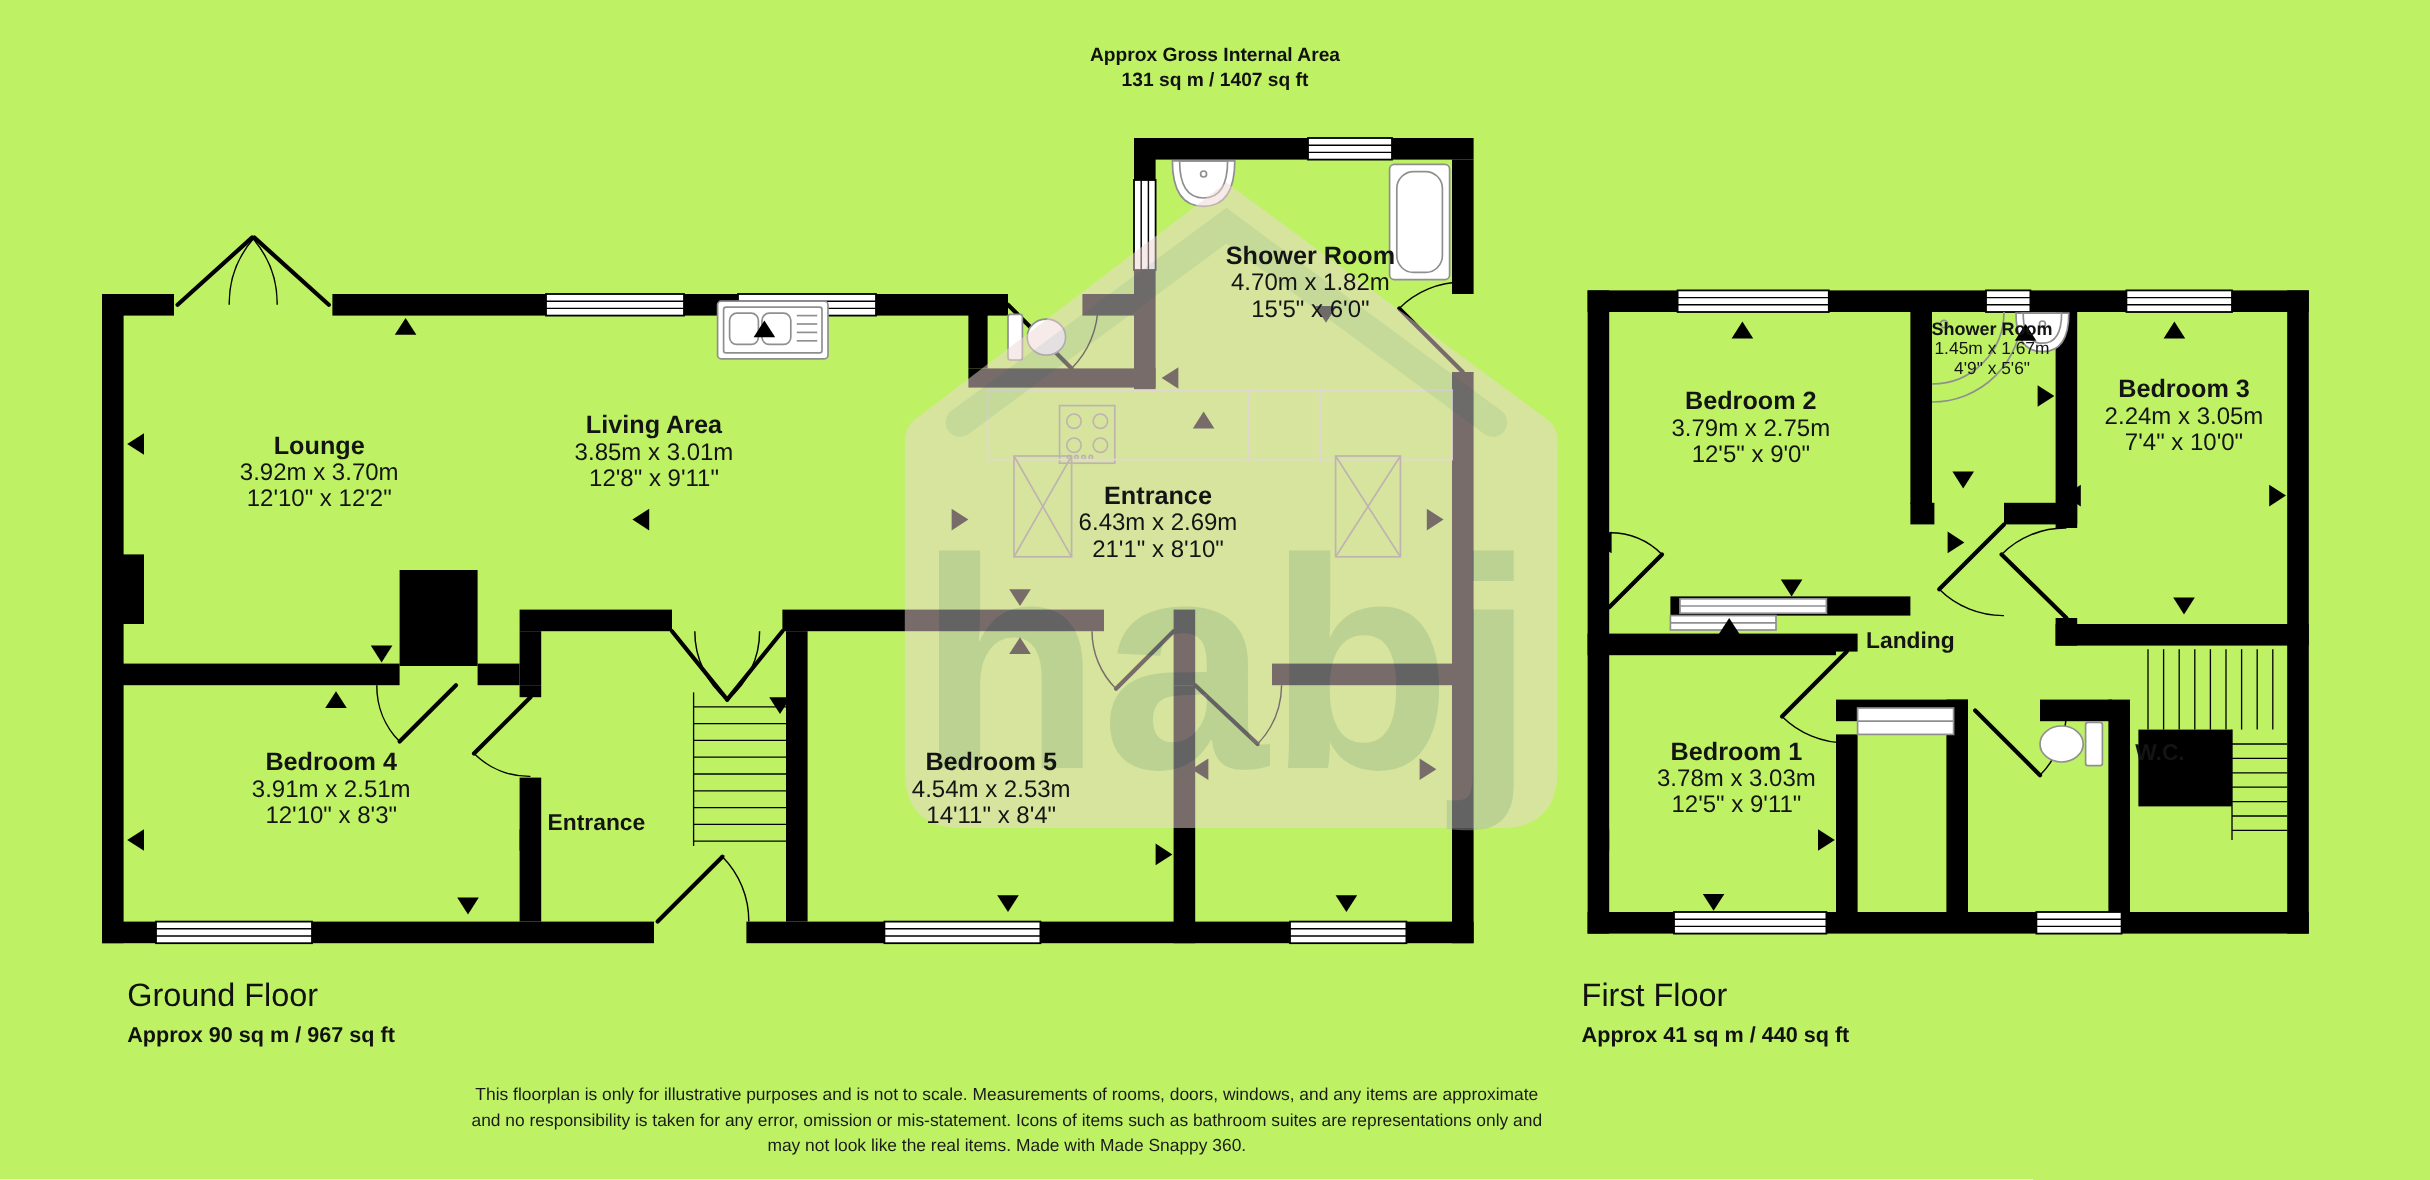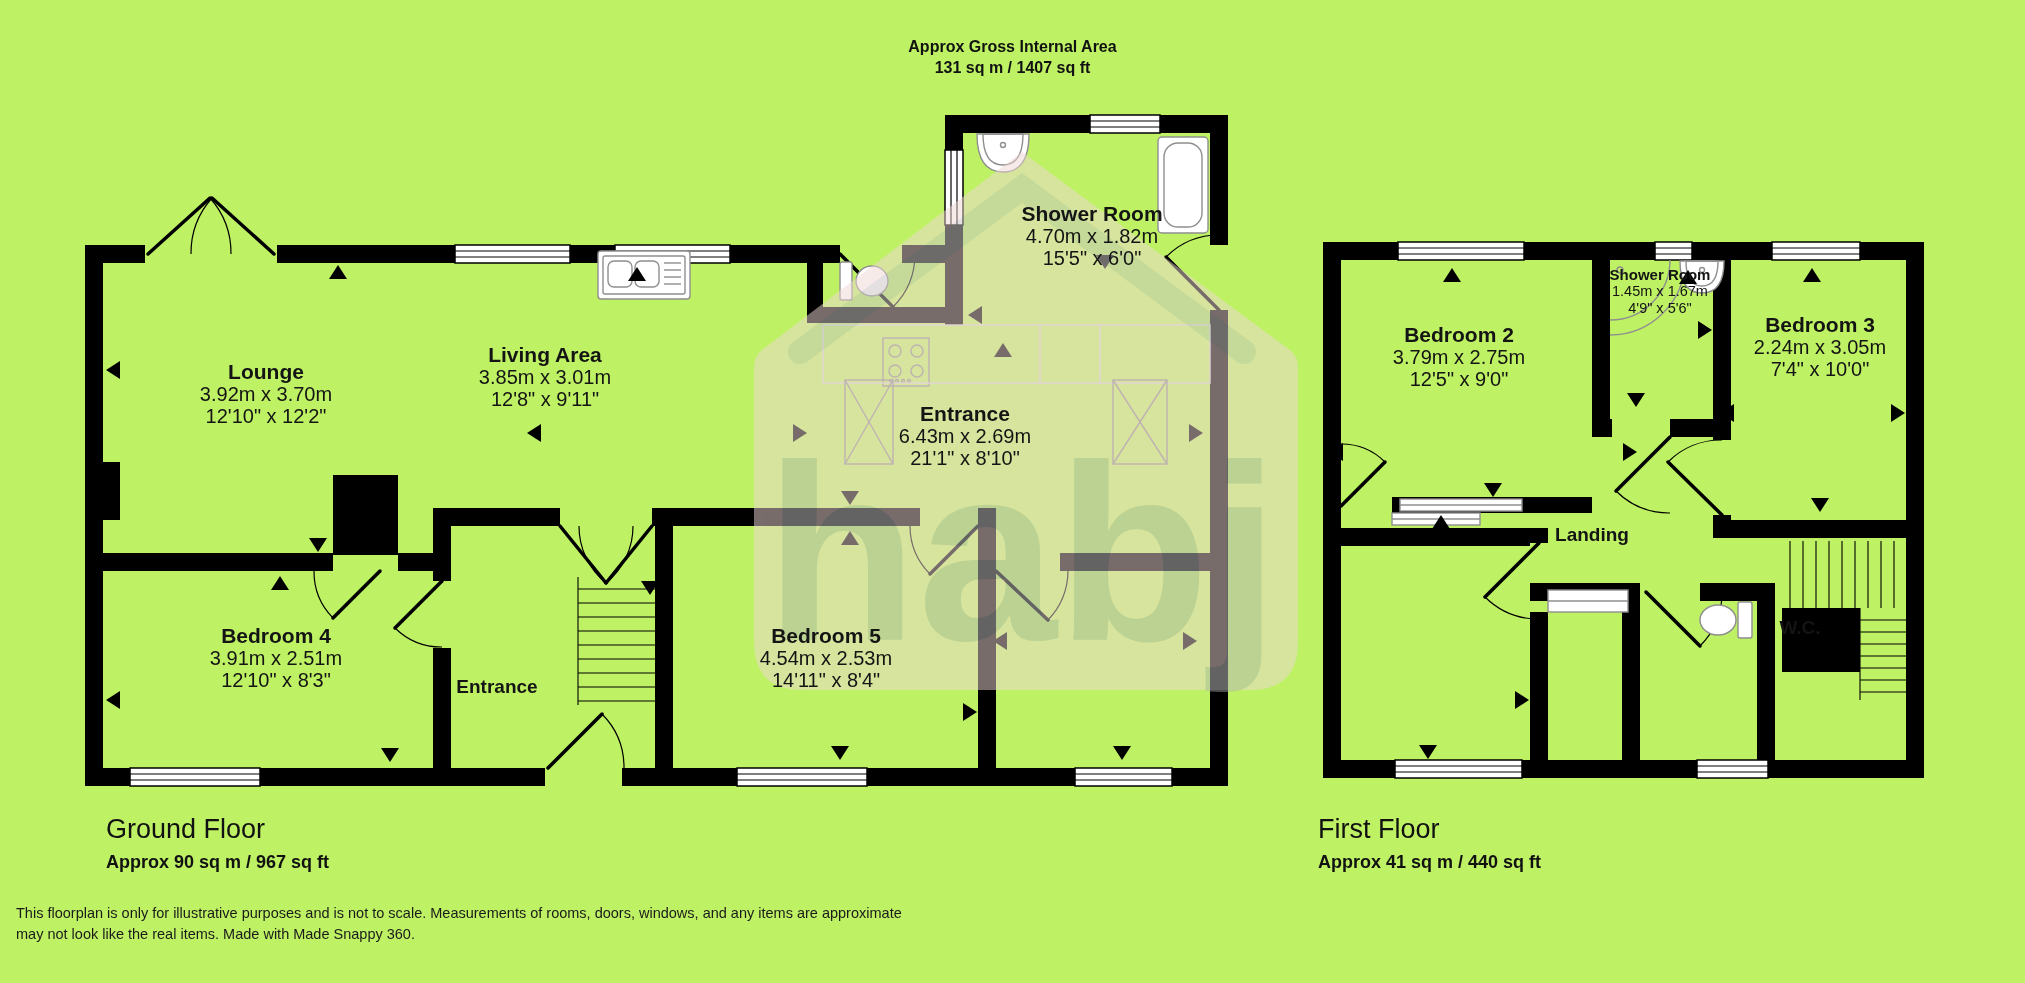--- a/index.html
+++ b/index.html
@@ -19,21 +19,21 @@
   .hdr span{display:block;font-weight:700;font-size:16px;line-height:21px;}
   .rl{position:absolute;transform:translateX(-50%);text-align:center;color:#141414;line-height:22px;white-space:nowrap;z-index:3;}
   .rl .n{display:block;font-weight:700;font-size:21px;}
   .rl .d{display:block;font-size:20px;}
   .rl.sm{line-height:17px;}
   .rl.sm .n{font-size:15px;}
   .rl.sm .d{font-size:14.5px;}
   .tag{position:absolute;transform:translateX(-50%);font-weight:700;font-size:19px;color:#141414;z-index:3;white-space:nowrap;}
   .floorcap{position:absolute;font-size:27px;color:#111;z-index:3;}
   .floorarea{position:absolute;font-size:18px;font-weight:700;color:#111;z-index:3;}
-  .disc{position:absolute;top:903px;left:0;width:1678px;font-size:14.5px;line-height:21px;color:#1a1a1a;z-index:3;margin-left:16px;}
+  .disc{position:absolute;top:903px;left:0;width:1678px;text-align:center;font-size:14.5px;line-height:21px;color:#1a1a1a;z-index:3;}
   .disc span{display:block;}
 </style>
 </head>
 <body>
 
 <div class="page">
 
   <div class="hdr">
     <span>Approx Gross Internal Area</span>
     <span>131 sq m / 1407 sq ft</span>
@@ -397,26 +397,32 @@
   <div class="rl sm" style="left:1660px;top:266px">
     <span class="n">Shower Room</span>
     <span class="d">1.45m x 1.67m</span>
     <span class="d">4'9" x 5'6"</span>
   </div>
   <div class="rl" style="left:1820px;top:314px">
     <span class="n">Bedroom 3</span>
     <span class="d">2.24m x 3.05m</span>
     <span class="d">7'4" x 10'0"</span>
   </div>
+  <div class="rl" style="left:1447px;top:616px">
+    <span class="n">Bedroom 1</span>
+    <span class="d">3.78m x 3.03m</span>
+    <span class="d">12'5" x 9'11"</span>
+  </div>
   <div class="tag" style="left:1592px;top:524px">Landing</div>
   <div class="tag" style="left:1800px;top:617px">W.C.</div>
 
   <div class="floorcap" style="left:106px;top:814px">Ground Floor</div>
   <div class="floorarea" style="left:106px;top:852px">Approx 90 sq m / 967 sq ft</div>
   <div class="floorcap" style="left:1318px;top:814px">First Floor</div>
   <div class="floorarea" style="left:1318px;top:852px">Approx 41 sq m / 440 sq ft</div>
 
   <div class="disc">
     <span>This floorplan is only for illustrative purposes and is not to scale. Measurements of rooms, doors, windows, and any items are approximate</span>
+    <span>and no responsibility is taken for any error, omission or mis-statement. Icons of items such as bathroom suites are representations only and</span>
     <span>may not look like the real items. Made with Made Snappy 360.</span>
   </div>
 
 </div>
 
 </body></html>

